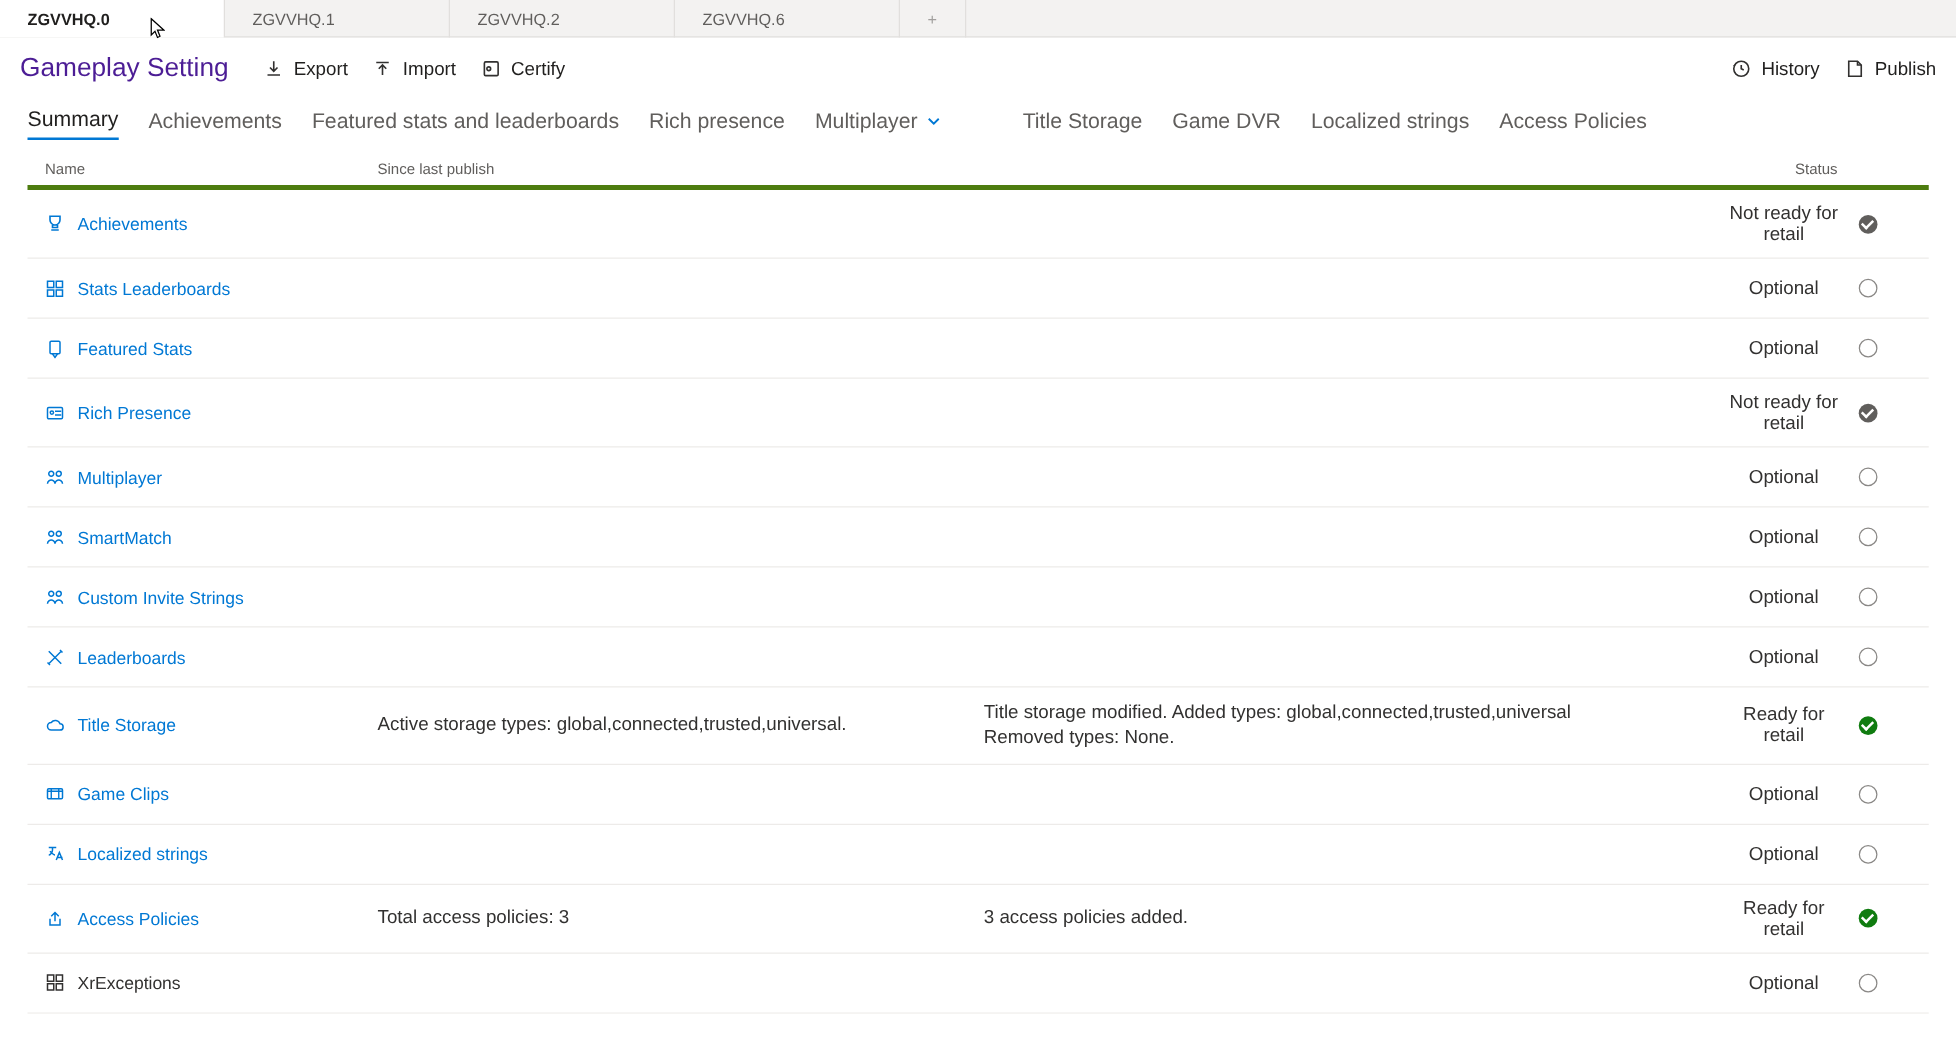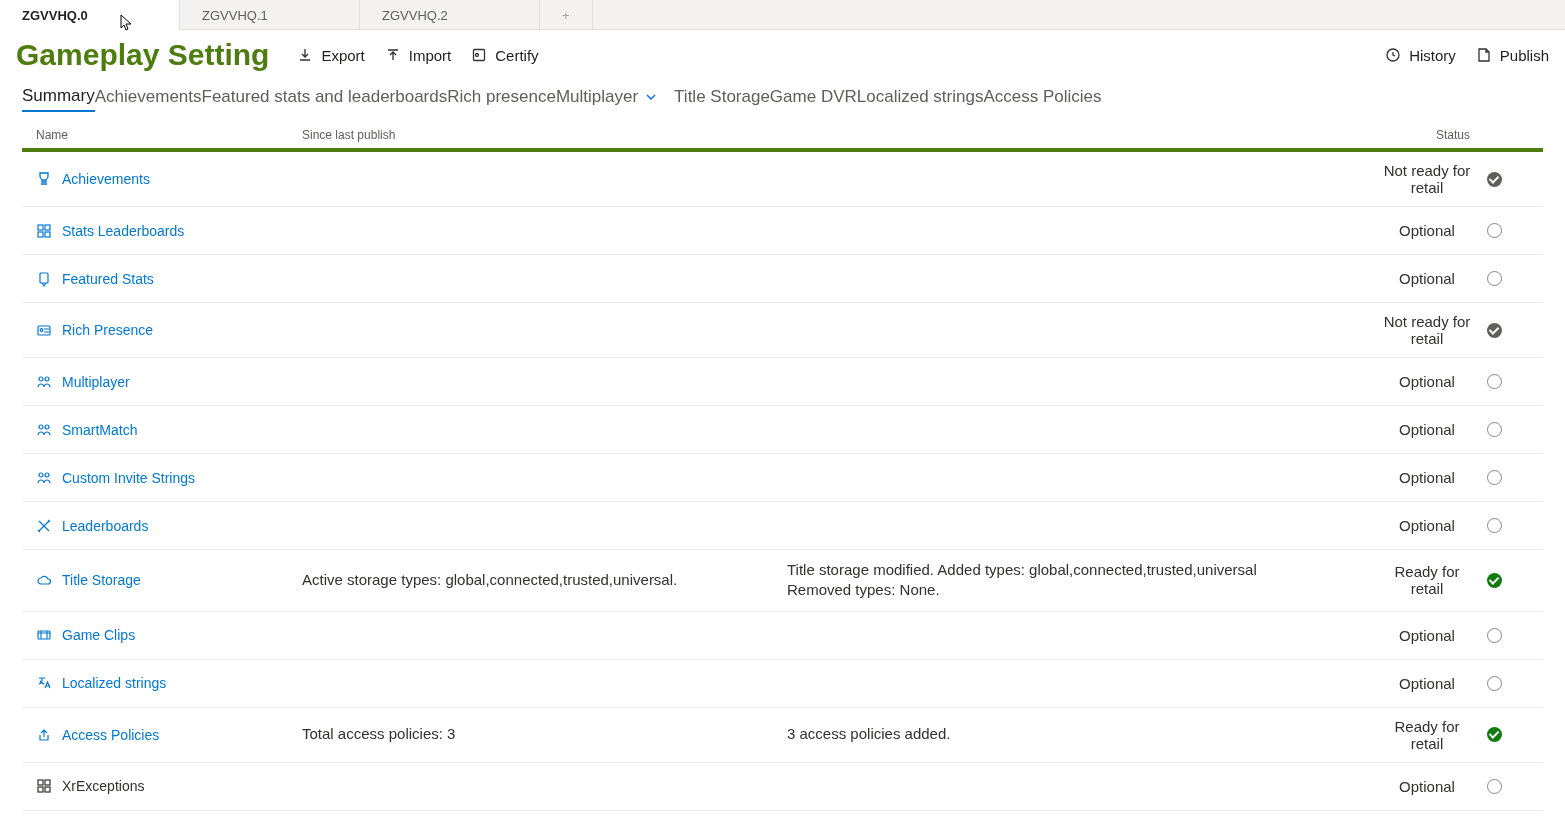--- a/index.html
+++ b/index.html
@@ -42,41 +42,42 @@
   }
 
   
   .header-bar {
     display: flex;
     align-items: center;
     height: 50px;
     padding: 0 16px;
   }
   .page-title {
-    font-size: 30px;
-    font-weight: 700;
-    color: #4d7c0f;
+    font-size: 21px;
+    font-weight: 400;
+    color: #4c1d95;
     margin-right: 28px;
   }
   .header-actions { display: flex; gap: 20px; }
   .header-actions-right { margin-left: auto; display: flex; gap: 20px; }
   .action-btn {
     display: inline-flex;
     align-items: center;
     gap: 8px;
     cursor: pointer;
     color: #201f1e;
     font-size: 15px;
   }
   .action-btn svg { width: 16px; height: 16px; }
 
   
   .nav-pivot {
     display: flex;
     align-items: center;
+    gap: 24px;
     padding: 3px 22px 0 22px;
     height: 34px;
   }
   .pivot-item {
     color: #605e5c;
     font-size: 17px;
     cursor: pointer;
     padding-bottom: 4px;
     display: inline-flex;
     align-items: center;
@@ -176,20 +177,23 @@
 <div class="top-tabs">
   <div class="top-tab active">
     <span>ZGVVHQ.0</span>
   </div>
   <div class="top-tab">
     <span>ZGVVHQ.1</span>
   </div>
   <div class="top-tab">
     <span>ZGVVHQ.2</span>
   </div>
+  <div class="top-tab">
+    <span>ZGVVHQ.6</span>
+  </div>
   <div class="top-tab plus">
     <span>+</span>
   </div>
 </div>
 
 <div class="header-bar">
   <h1 class="page-title">Gameplay Setting</h1>
   <div class="header-actions">
     <div class="action-btn">
       <svg viewBox="0 0 16 16" fill="none" stroke="#323130" stroke-width="1.3">

